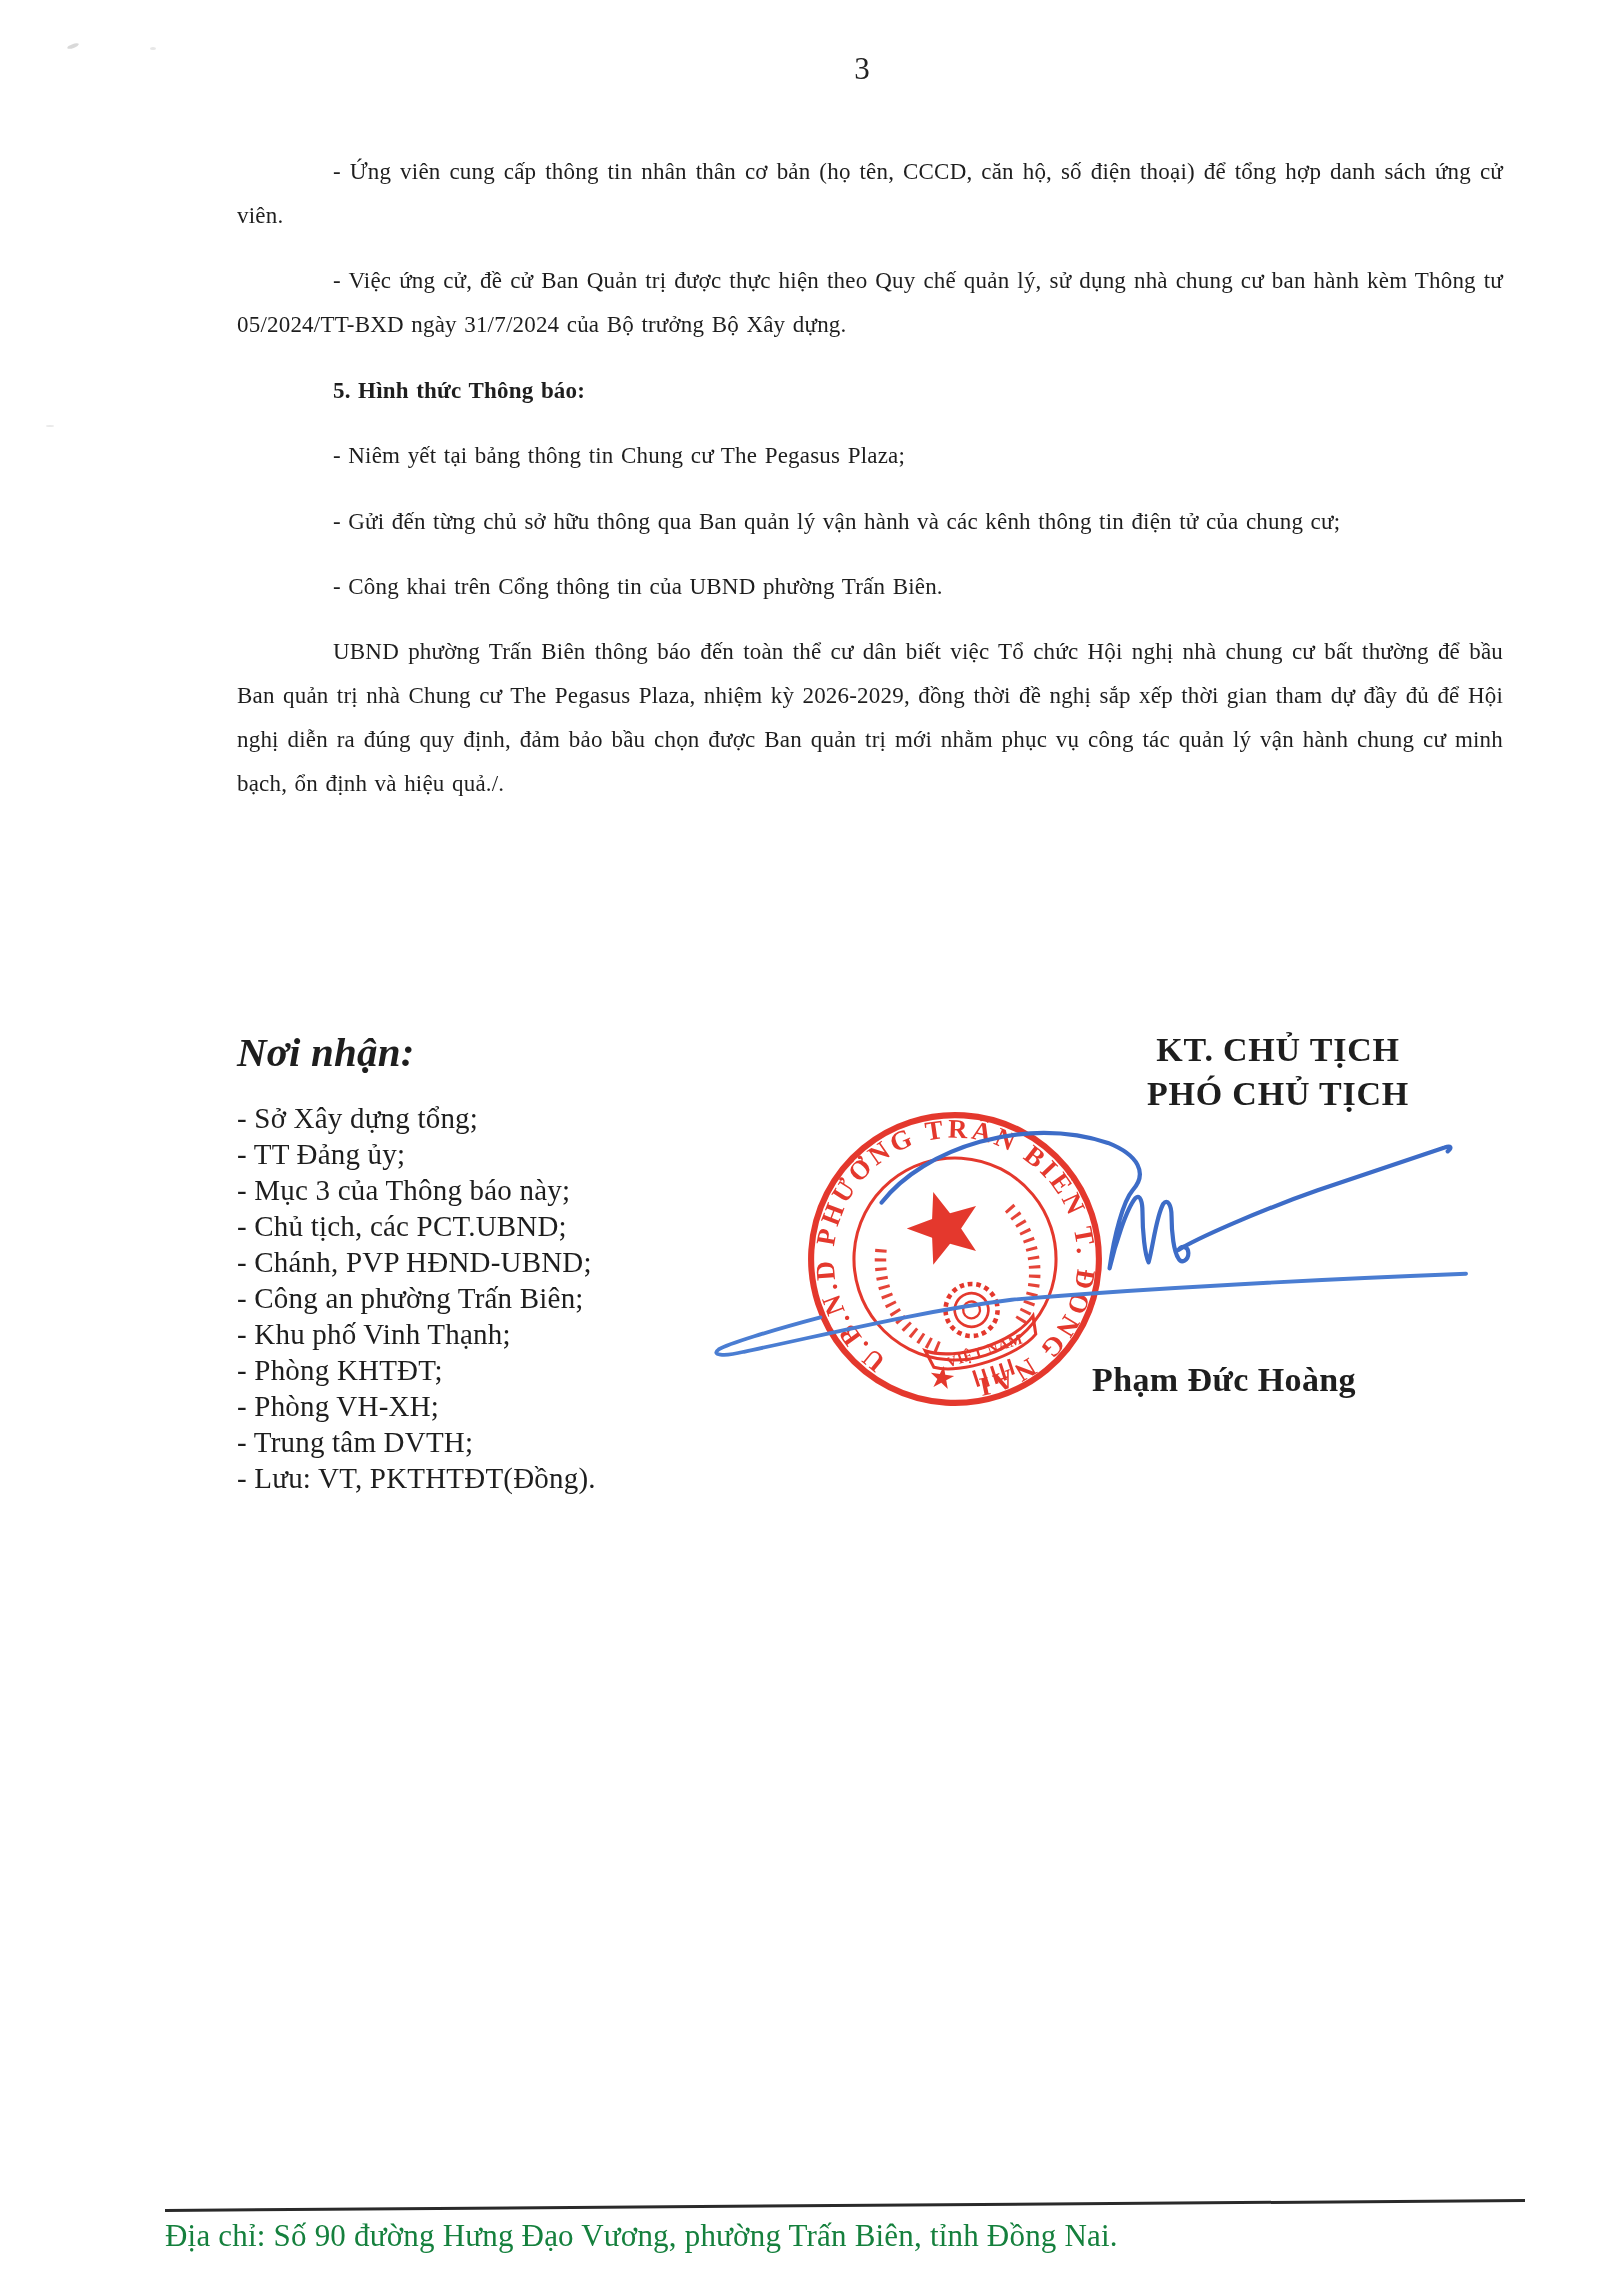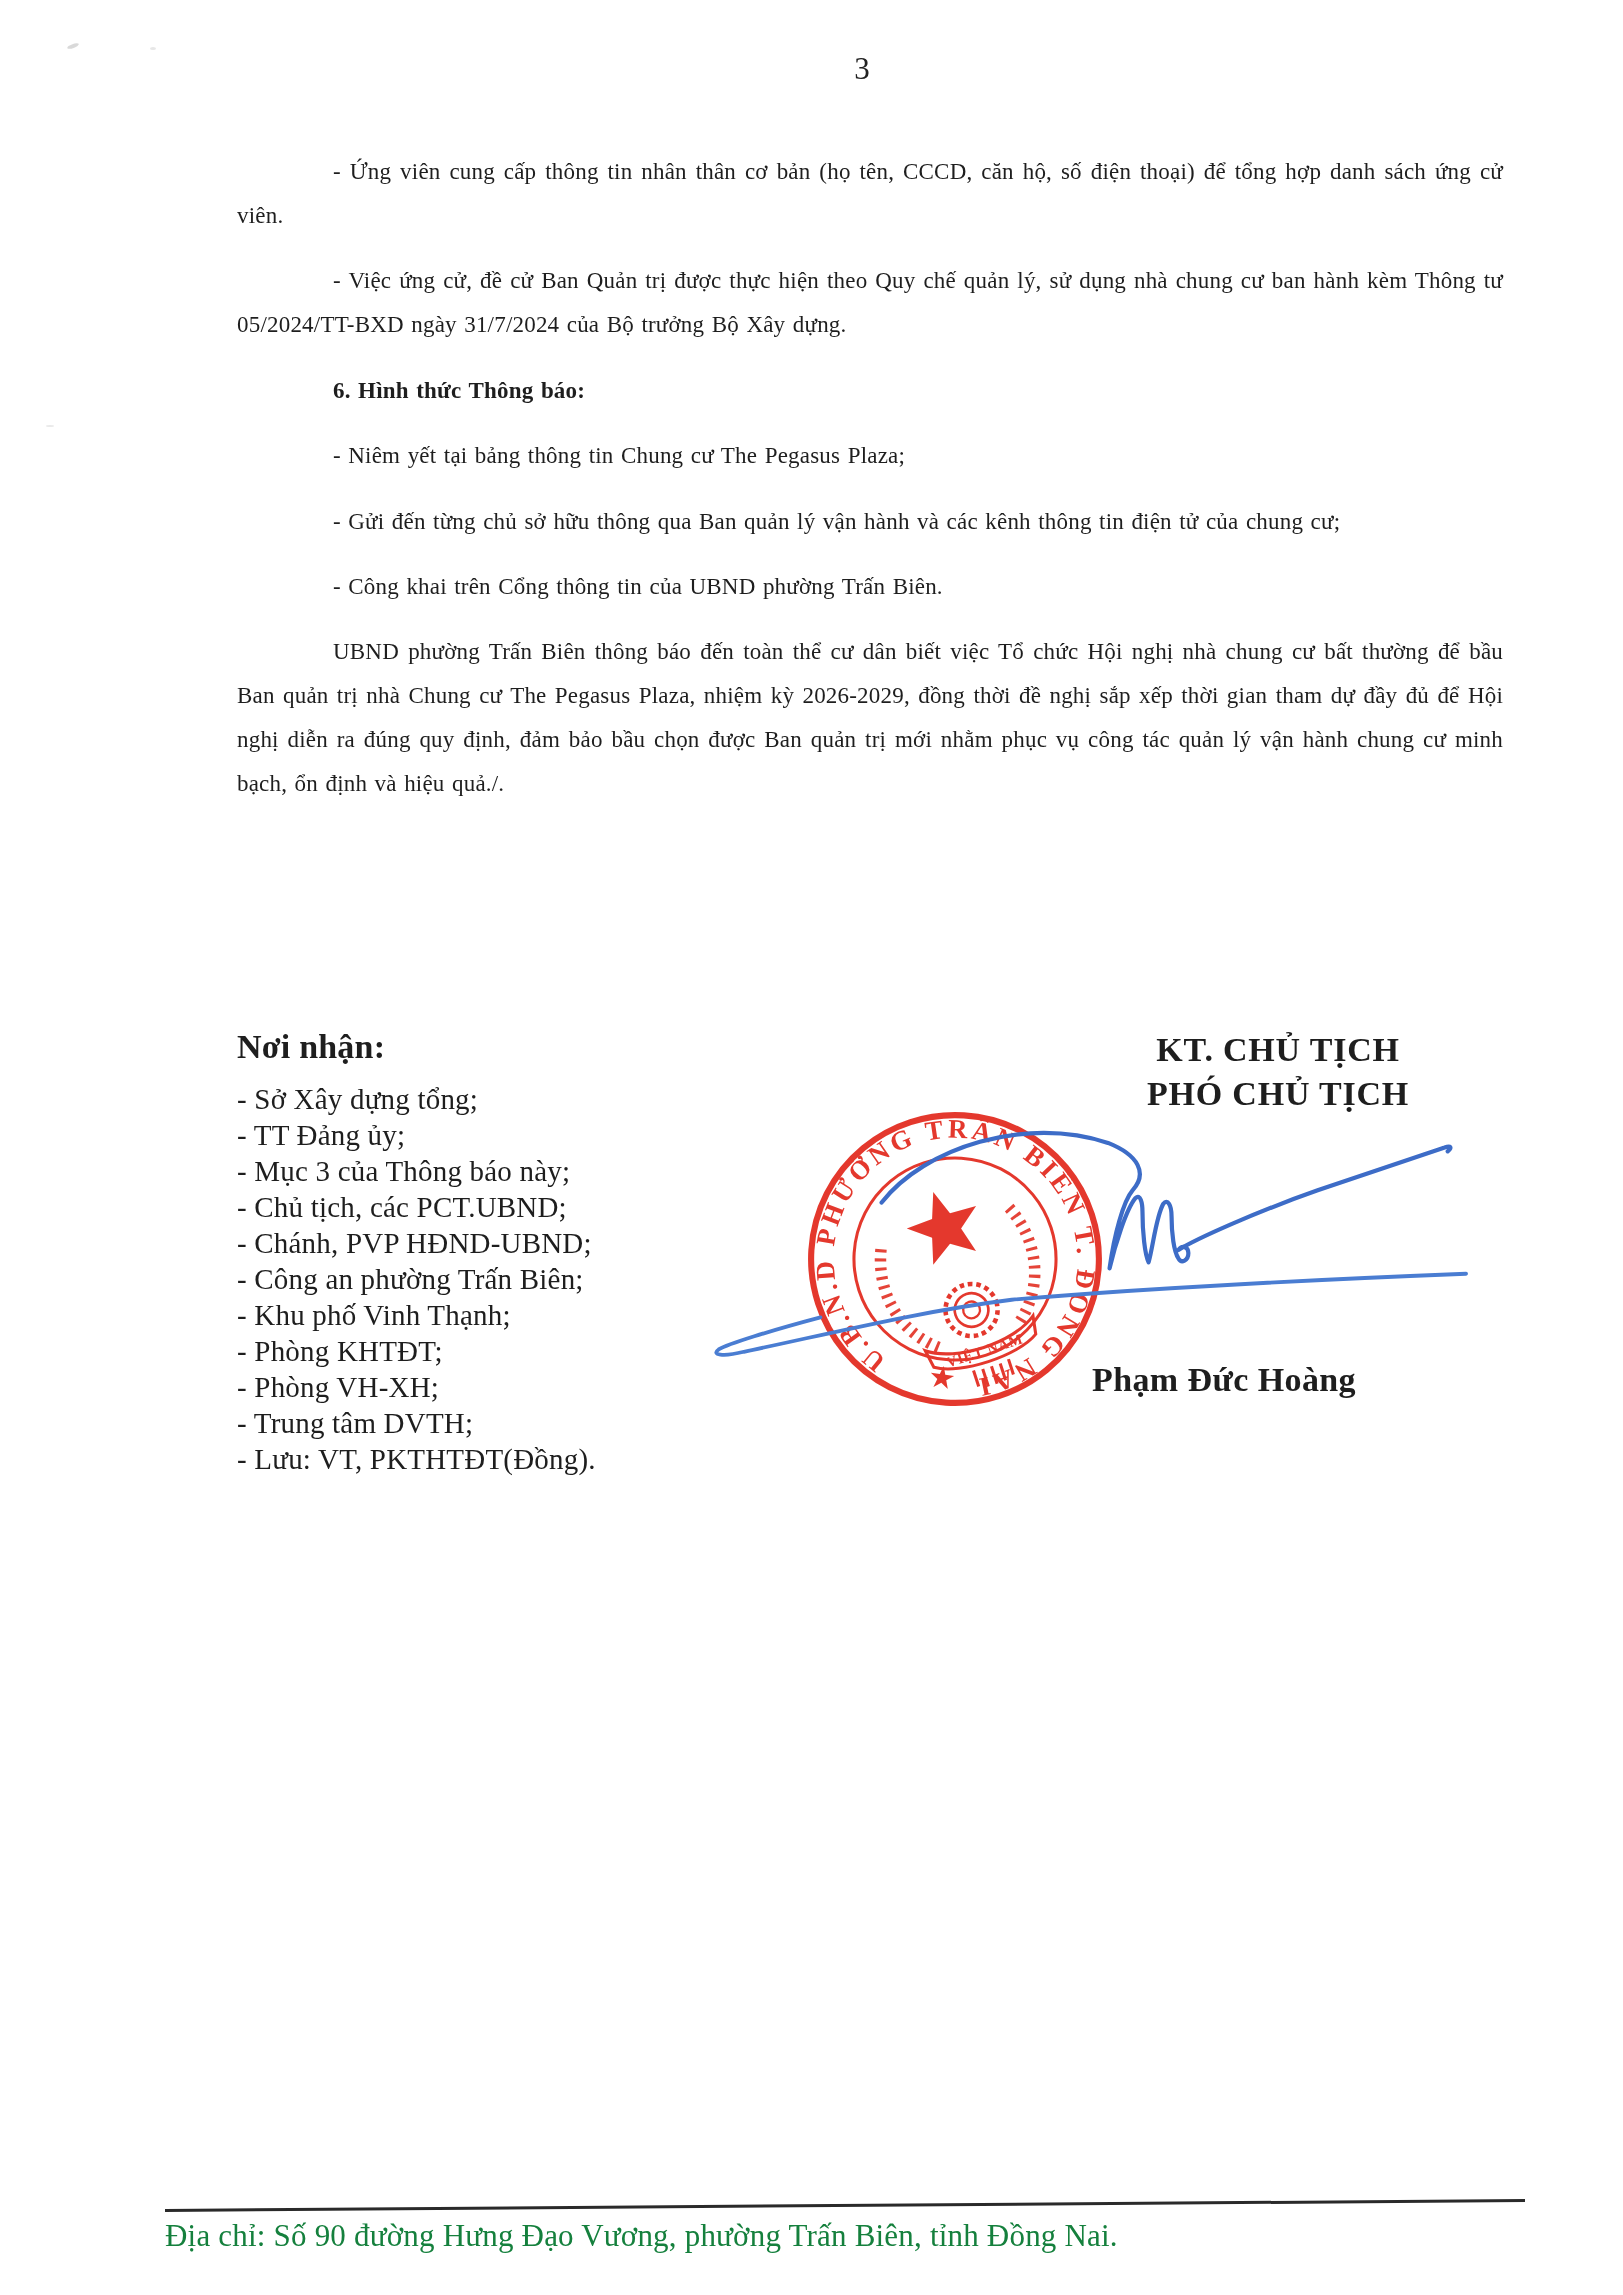--- a/index.html
+++ b/index.html
@@ -25,22 +25,22 @@
     text-indent:96px;
     letter-spacing:0.2px;
     word-spacing:1.5px;
   }
   .para.head{font-weight:bold;}
   .columns-row{position:absolute;top:1028px;left:0;width:1624px;}
   .recipients{
     position:absolute;left:237px;top:0;width:490px;
   }
   .recipients-label{
-    font-size:34px;font-weight:bold;
-    margin-bottom:15px;letter-spacing:0.2px;
+    font-size:41px;font-weight:bold;font-style:italic;
+    margin-bottom:24px;letter-spacing:0.2px;
   }
   .recipient-item{
     font-size:29px;line-height:36px;letter-spacing:0.2px;
   }
   .sign-block{
     position:absolute;left:1010px;top:0;width:536px;text-align:center;
   }
   .sign-title{
     font-size:34px;font-weight:bold;line-height:44px;letter-spacing:0.8px;
   }
@@ -70,21 +70,21 @@
 
   <div class="speck s1"></div>
   <div class="speck s2"></div>
   <div class="speck s3"></div>
 
   <div class="page-number">3</div>
 
   <div class="doc-body" id="docBody">
       <p class="para">- Ứng viên cung cấp thông tin nhân thân cơ bản (họ tên, CCCD, căn hộ, số điện thoại) để tổng hợp danh sách ứng cử viên.</p>
       <p class="para">- Việc ứng cử, đề cử Ban Quản trị được thực hiện theo Quy chế quản lý, sử dụng nhà chung cư ban hành kèm Thông tư 05/2024/TT-BXD ngày 31/7/2024 của Bộ trưởng Bộ Xây dựng.</p>
-      <p class="para head">6. Hình thức Thông báo:</p>
+      <p class="para head">5. Hình thức Thông báo:</p>
       <p class="para">- Niêm yết tại bảng thông tin Chung cư The Pegasus Plaza;</p>
       <p class="para">- Gửi đến từng chủ sở hữu thông qua Ban quản lý vận hành và các kênh thông tin điện tử của chung cư;</p>
       <p class="para">- Công khai trên Cổng thông tin của UBND phường Trấn Biên.</p>
       <p class="para">UBND phường Trấn Biên thông báo đến toàn thể cư dân biết việc Tổ chức Hội nghị nhà chung cư bất thường để bầu Ban quản trị nhà Chung cư The Pegasus Plaza, nhiệm kỳ 2026-2029, đồng thời đề nghị sắp xếp thời gian tham dự đầy đủ để Hội nghị diễn ra đúng quy định, đảm bảo bầu chọn được Ban quản trị mới nhằm phục vụ công tác quản lý vận hành chung cư minh bạch, ổn định và hiệu quả./.</p>
     </div>
 
   <div class="columns-row">
     <div class="recipients">
       <div class="recipients-label">Nơi nhận:</div>
       <div id="recipientList">

